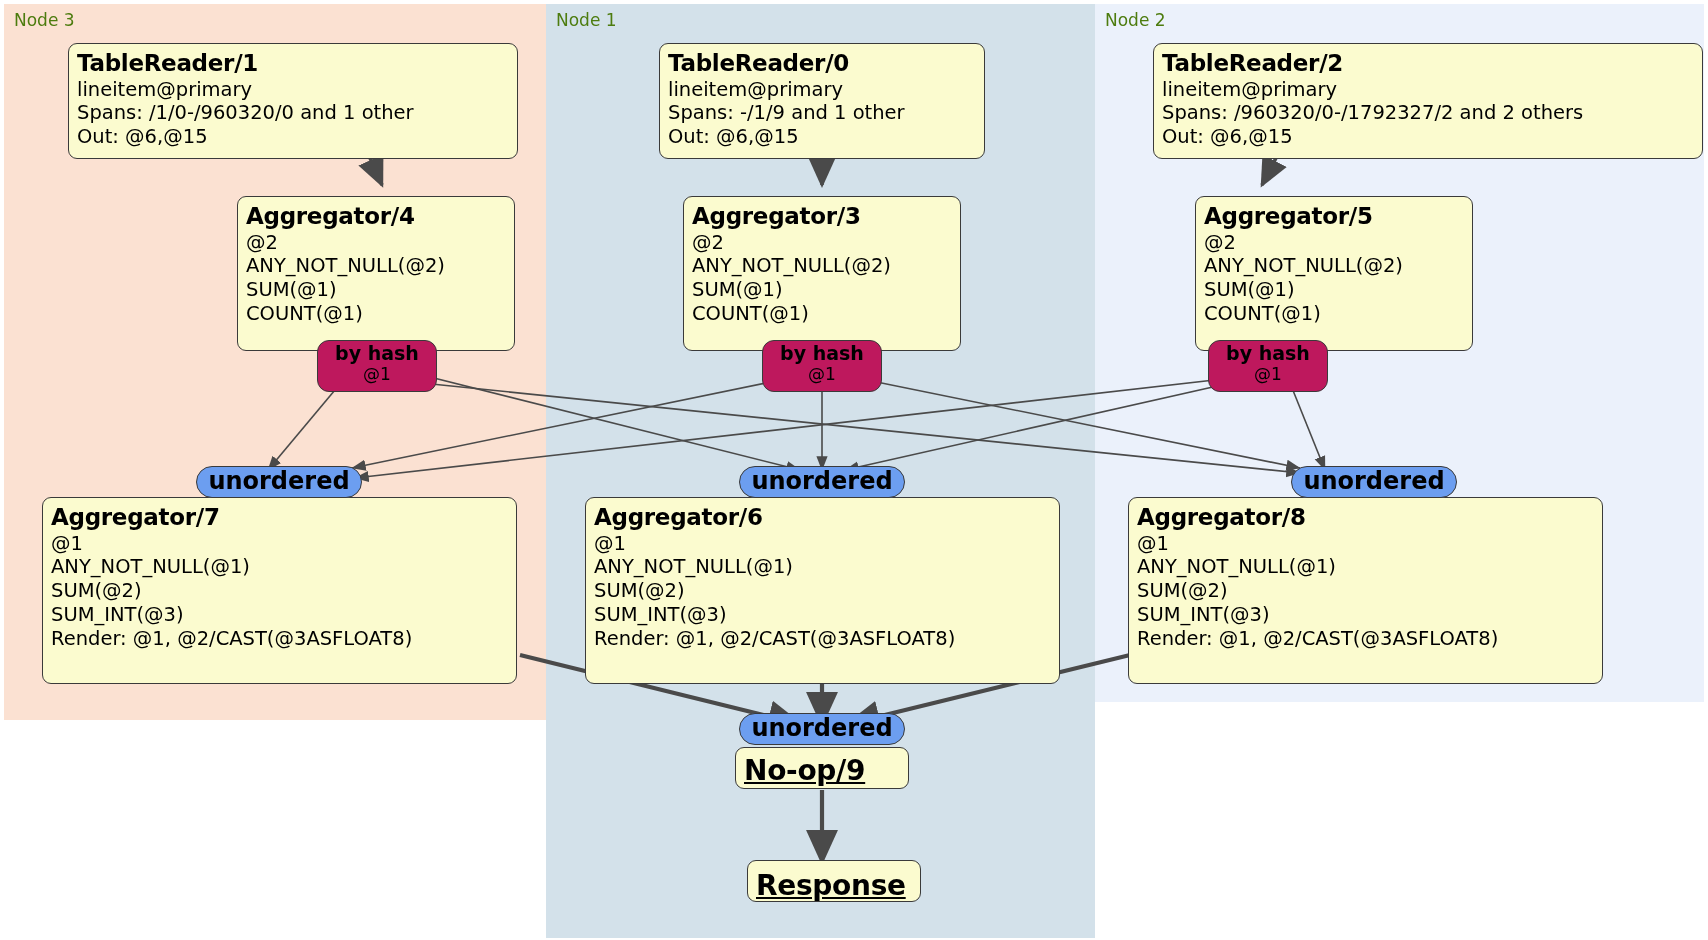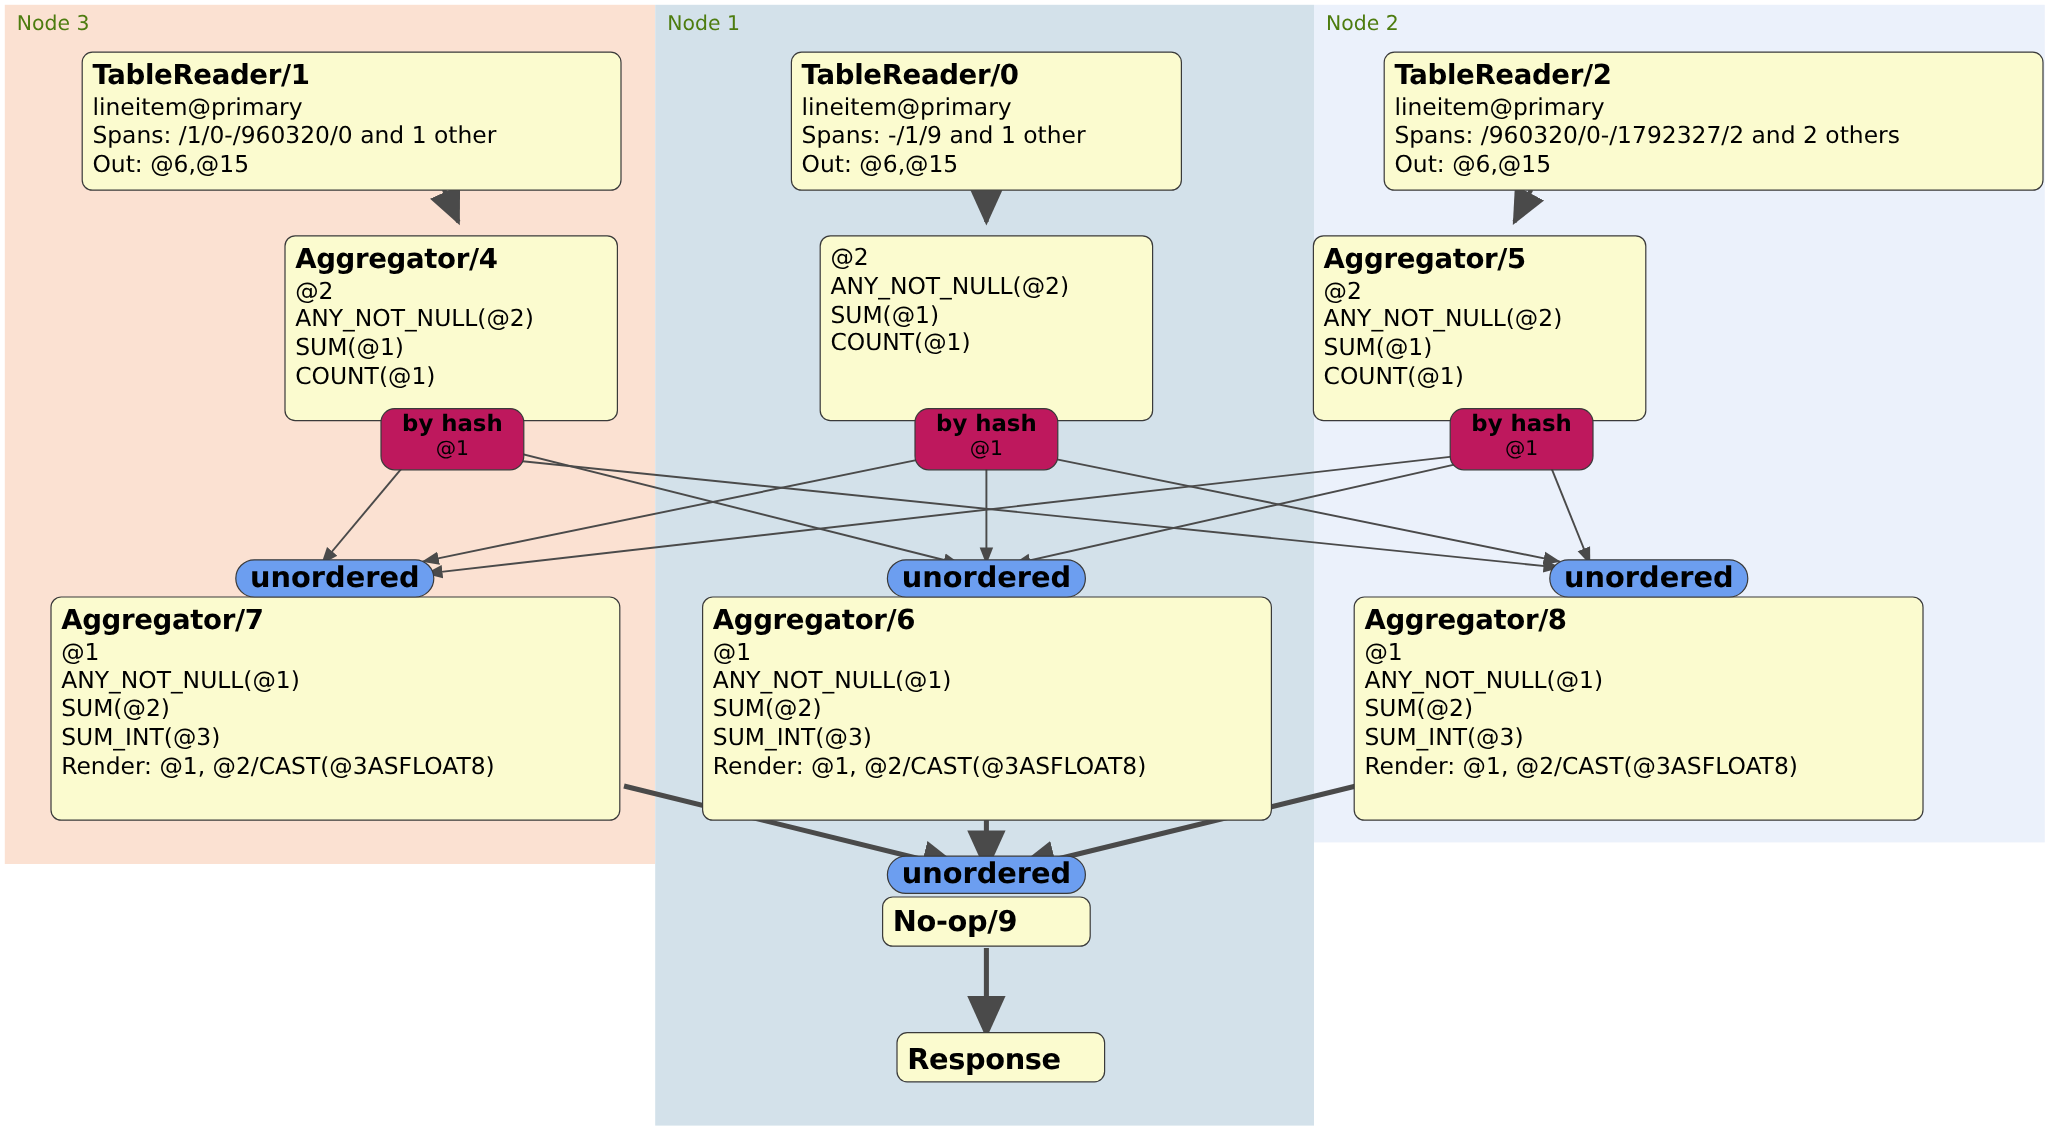--- a/index.html
+++ b/index.html
@@ -52,21 +52,22 @@
     line-height: 1.2;
     letter-spacing: -0.3px;
     white-space: nowrap;
   }
   .box .line {
     font-size: 19.5px;
     line-height: 1.22;
     white-space: nowrap;
   }
   .small-box .title {
-    font-size: 24px;
+    font-size: 28px;
+    text-decoration: underline;
   }
 
   .pill {
     position: absolute;
     box-sizing: border-box;
     border: 1.5px solid #3a3a3a;
     border-radius: 13px;
     text-align: center;
     z-index: 30;
     color: #000;
@@ -176,27 +177,28 @@
 
   <div class="box" id="agg4" style="left:237px; top:196px; width:278px; height:155px;">
     <div class="title">Aggregator/4</div>
     <div class="line">@2</div>
     <div class="line">ANY_NOT_NULL(@2)</div>
     <div class="line">SUM(@1)</div>
     <div class="line">COUNT(@1)</div>
   </div>
 
   <div class="box" id="agg3" style="left:683px; top:196px; width:278px; height:155px;">
+    <div class="title">Aggregator/3</div>
     <div class="line">@2</div>
     <div class="line">ANY_NOT_NULL(@2)</div>
     <div class="line">SUM(@1)</div>
     <div class="line">COUNT(@1)</div>
   </div>
 
-  <div class="box" id="agg5" style="left:1094px; top:196px; width:278px; height:155px;">
+  <div class="box" id="agg5" style="left:1195px; top:196px; width:278px; height:155px;">
     <div class="title">Aggregator/5</div>
     <div class="line">@2</div>
     <div class="line">ANY_NOT_NULL(@2)</div>
     <div class="line">SUM(@1)</div>
     <div class="line">COUNT(@1)</div>
   </div>
 
   <div class="pill hash" style="left:317px; top:340px; width:120px; height:52px;">
     <div class="t1">by hash</div>
     <div class="t2">@1</div>

